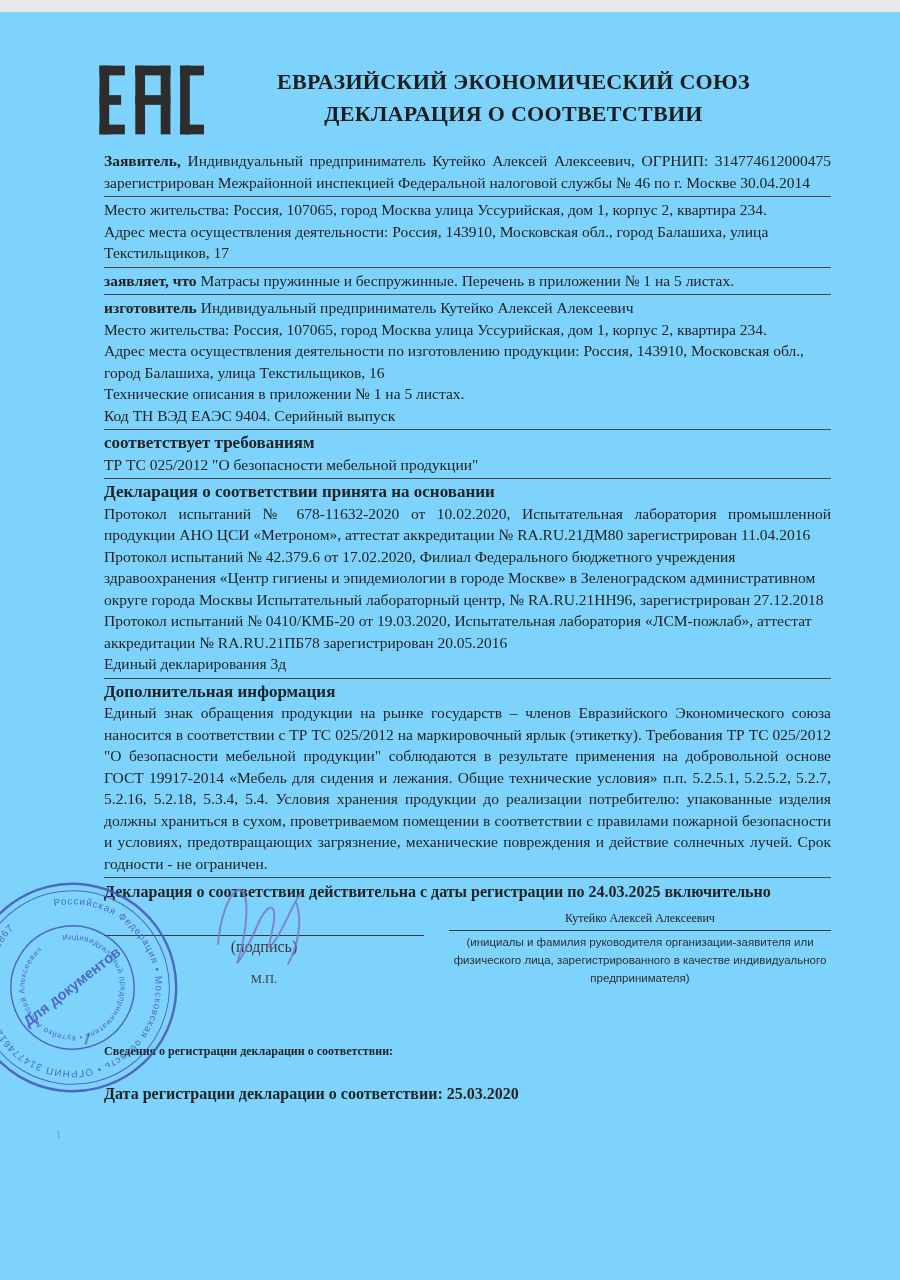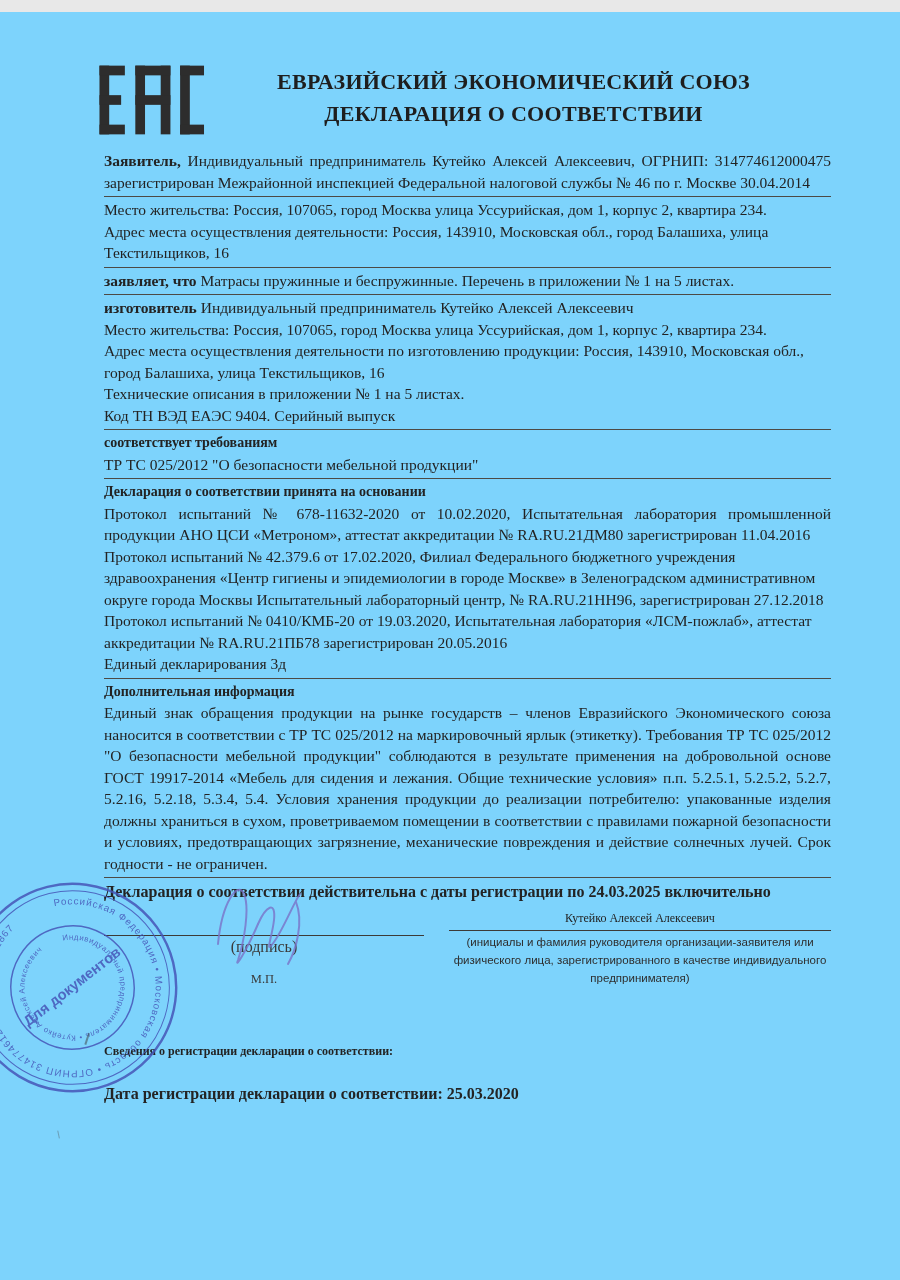--- a/index.html
+++ b/index.html
@@ -14,21 +14,21 @@
   .eac-logo{width:112px; height:84px; flex:0 0 auto; margin-top:2px;}
   .titles{flex:1; text-align:center; padding-top:10px;}
   .title-line{font-weight:bold; font-size:22px; line-height:1.45; letter-spacing:.3px; color:#1e1e1e;}
   
   .doc{position:absolute; left:104px; top:136px; width:727px;}
   .sec{border-bottom:1.5px solid #4d4a45; padding:2px 0 3px 0;}
   .sec p{margin:0; font-size:15.5px; line-height:21.5px;}
   .just{text-align:justify;}
   .b{font-weight:bold;}
   .small-text{font-size:14px; line-height:18.6px;}
-  .sec .hdr{font-size:14px;}
+  .sec .hdr{font-size:17px;}
   .validity{font-size:16px; line-height:24px; padding:2px 0 1px 0; font-weight:bold;}
   
   .sig-area{position:relative; height:125px;}
   .sig-left{position:absolute; left:0; top:30px; width:320px; text-align:center;}
   .sig-line{border-bottom:1.5px solid #3c3a37; height:0; margin-bottom:2px;}
   .sig-caption{font-size:16px; color:#3a3a3a;}
   .mp{font-size:12.5px; margin-top:16px; color:#3a3a3a;}
   .sig-right{position:absolute; left:345px; top:6px; width:382px; text-align:center;}
   .sig-name{font-size:12px; margin-bottom:4px;}
   .name-caption{
@@ -79,21 +79,21 @@
   </div>
 
   <div class="doc">
 
     <div class="sec">
       <p class="just"><span class="b">Заявитель,</span> <span>Индивидуальный предприниматель Кутейко Алексей Алексеевич,  ОГРНИП: 314774612000475 зарегистрирован Межрайонной инспекцией Федеральной налоговой службы № 46 по г. Москве 30.04.2014</span></p>
     </div>
 
     <div class="sec">
       <p>Место жительства: Россия, 107065, город Москва улица Уссурийская, дом 1, корпус 2, квартира 234.</p>
-      <p>Адрес места осуществления деятельности: Россия, 143910, Московская обл., город  Балашиха, улица Текстильщиков, 16</p>
+      <p>Адрес места осуществления деятельности: Россия, 143910, Московская обл., город  Балашиха, улица Текстильщиков, 17</p>
     </div>
 
     <div class="sec">
       <p><span class="b">заявляет, что</span> <span>Матрасы пружинные и беспружинные. Перечень в приложении № 1 на 5 листах.</span></p>
     </div>
 
     <div class="sec">
       <p><span class="b">изготовитель</span> <span>Индивидуальный предприниматель Кутейко Алексей Алексеевич</span></p>
       <p>Место жительства: Россия, 107065, город Москва улица Уссурийская, дом 1, корпус 2, квартира 234.</p>
       <p>Адрес места осуществления деятельности по изготовлению продукции: Россия, 143910, Московская обл., город  Балашиха, улица Текстильщиков, 16</p>

